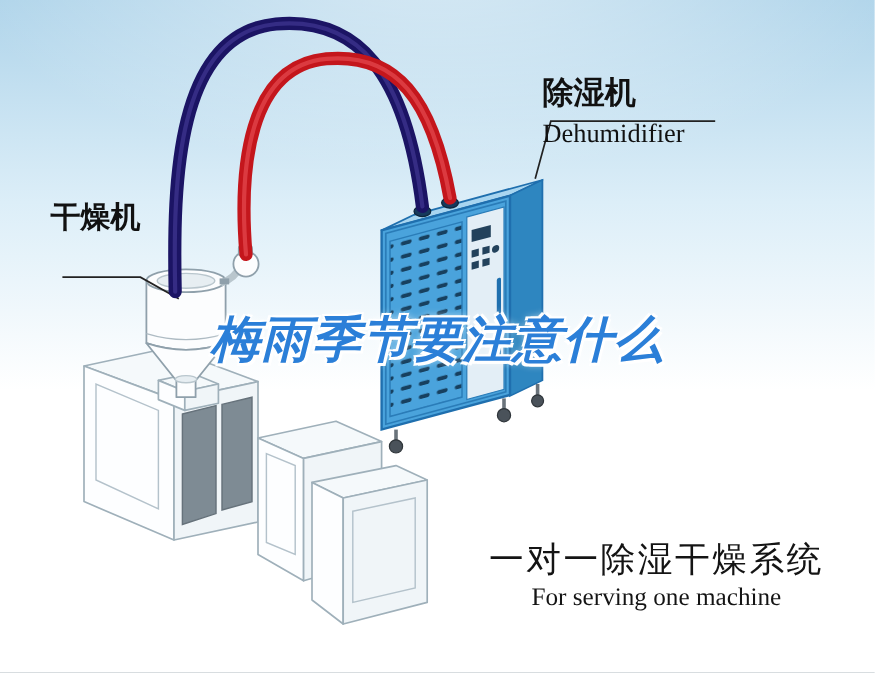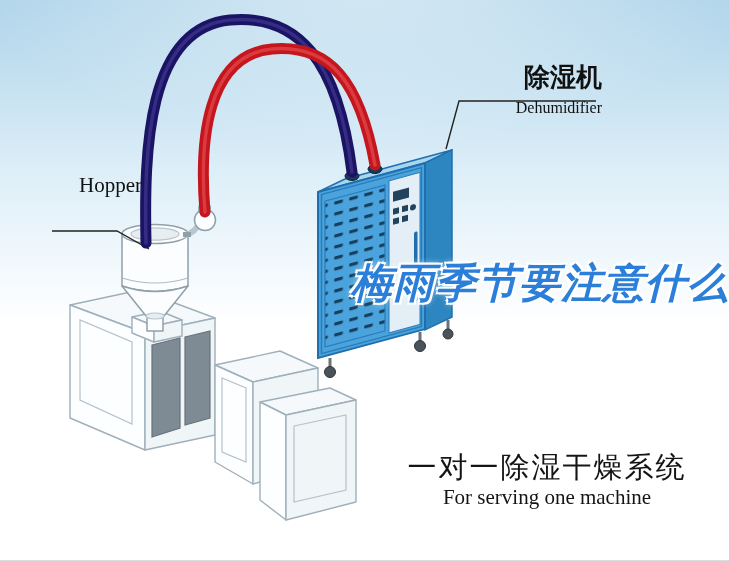--- a/index.html
+++ b/index.html
@@ -39,32 +39,32 @@
 
   
   .pipe-navy { fill:none; stroke:var(--pipe-navy,#1b1464); stroke-width:11; stroke-linecap:round; }
   .pipe-navy-hl { fill:none; stroke:#4a3f9e; stroke-width:3.5; stroke-linecap:round; opacity:.55; }
   .pipe-red { fill:none; stroke:var(--pipe-red,#c4161c); stroke-width:11; stroke-linecap:round; }
   .pipe-red-hl { fill:none; stroke:#ef5a5f; stroke-width:3.5; stroke-linecap:round; opacity:.55; }
 
   .leader { fill:none; stroke:#222222; stroke-width:1.4; }
 
   
-  .callout { position:absolute; text-align:right; color:var(--label-text,#111); }
+  .callout { position:absolute; text-align:left; color:var(--label-text,#111); }
   .callout .zh { font-weight:bold; line-height:1.05; }
   .callout .en { font-family:"Liberation Serif", serif; line-height:1.1; }
   .label-hopper { left:42px; top:168px; width:100px; }
   .label-hopper .zh { font-size:25px; }
   .label-hopper .en { font-size:21px; margin-top:6px; }
   .label-dehum { left:452px; top:64px; width:150px; }
   .label-dehum .zh { font-size:26px; }
-  .label-dehum .en { font-size:16px; margin-top:8px; }
+  .label-dehum .en { font-size:22px; margin-top:8px; }
 
   .watermark {
-    position:absolute; left:0; top:256px; width:729px; text-align:right;
+    position:absolute; left:0; top:256px; width:729px; text-align:center;
     font-size:41px; font-weight:bold; font-style:italic; letter-spacing:1px;
     color:var(--watermark-blue,#2b7fd8);
     text-shadow:-2px -2px 0 #fff, 2px -2px 0 #fff, -2px 2px 0 #fff, 2px 2px 0 #fff, 0 0 7px rgba(255,255,255,.95);
   }
 
   .system-title { position:absolute; left:398px; top:452px; width:298px; text-align:center; color:#141414; }
   .system-title .zh { font-size:29px; font-weight:normal; letter-spacing:2px; line-height:1.05; }
   .system-title .en { font-family:"Liberation Serif", serif; font-size:21px; margin-top:3px;text-align:center; }
 </style>
 </head>
@@ -161,21 +161,21 @@
 
     <g>
       <path class="pipe-navy" d="M146,243 C144,150 147,28 230,20 C298,14 338,60 352,172"></path>
       <path class="pipe-navy-hl" d="M146,243 C144,150 147,28 230,20 C298,14 338,60 352,172"></path>
       <path class="pipe-red" d="M205,212 C199,140 207,55 272,49 C330,44 360,82 375,165"></path>
       <path class="pipe-red-hl" d="M205,212 C199,140 207,55 272,49 C330,44 360,82 375,165"></path>
     </g>
   </svg>
 
   <div class="callout label-hopper">
-    <div class="en">Hopper</div>
+    <div class="zh">干燥机</div>
   </div>
 
   <div class="callout label-dehum">
     <div class="zh">除湿机</div>
     <div class="en">Dehumidifier</div>
   </div>
 
   <div class="watermark">梅雨季节要注意什么</div>
 
   <div class="system-title">

